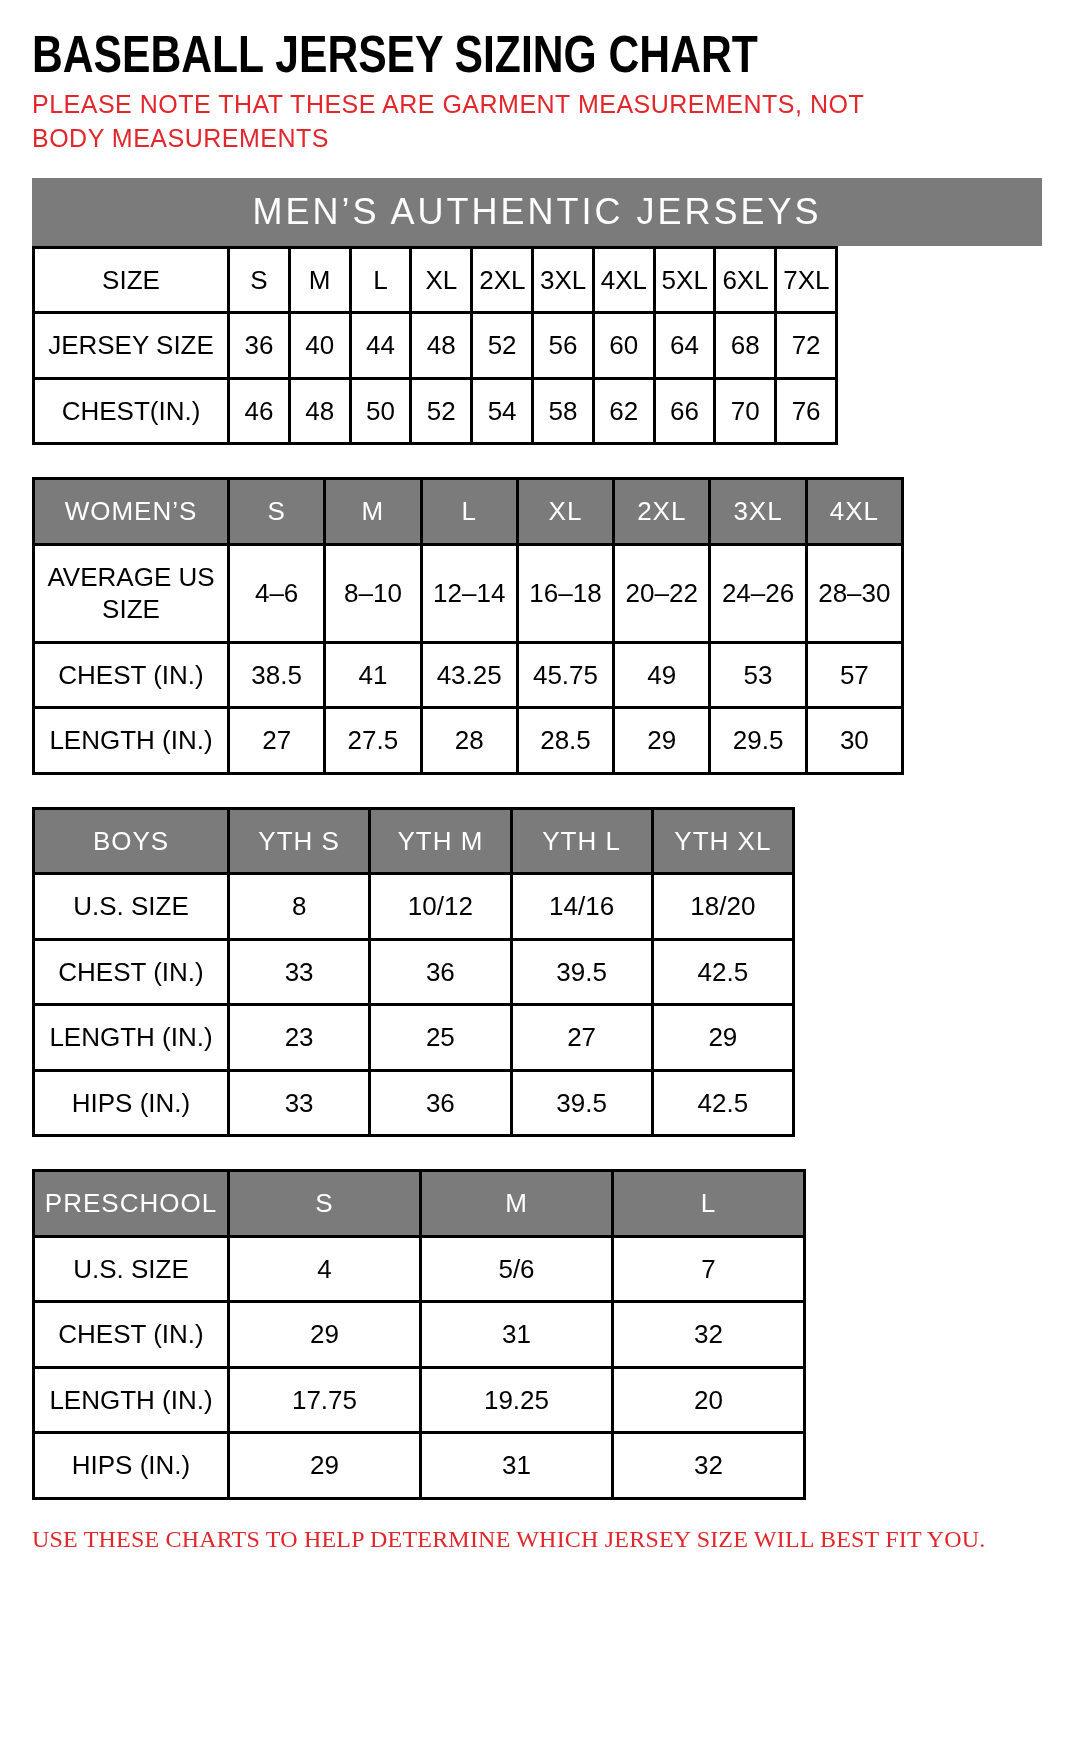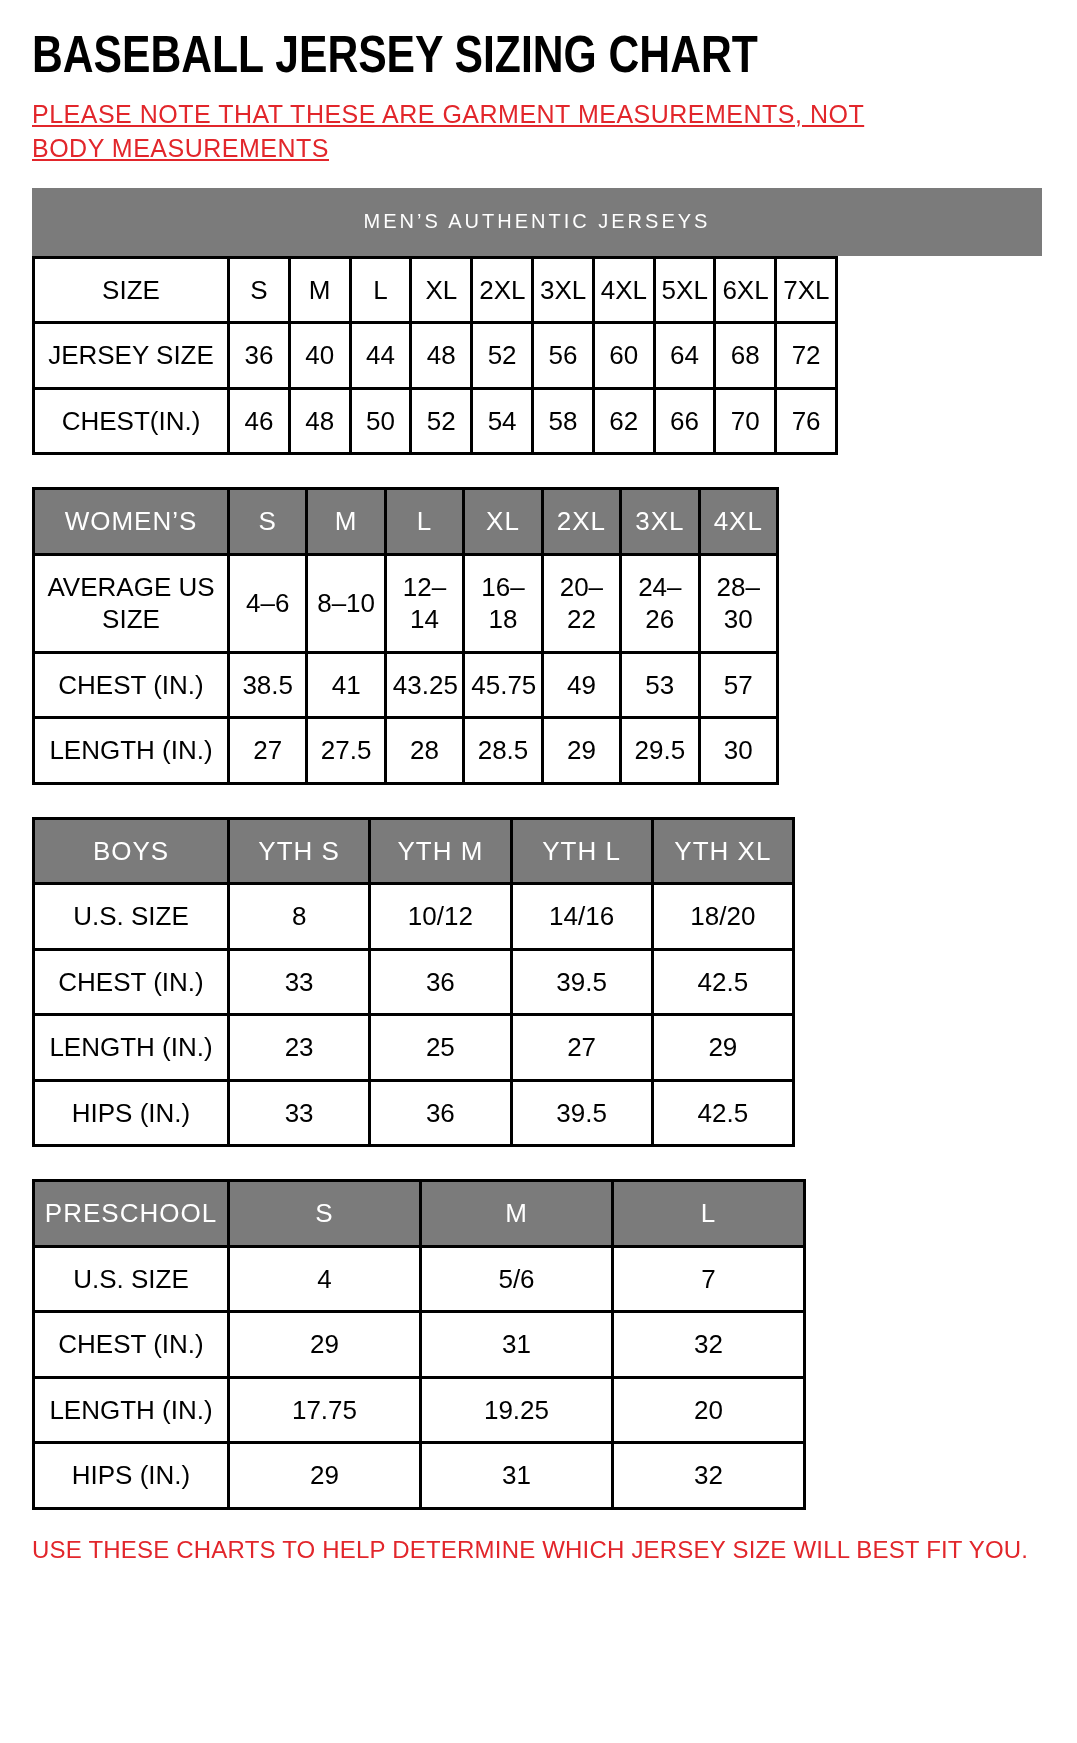--- a/index.html
+++ b/index.html
@@ -20,57 +20,57 @@
   .title {
     font-size: 52px;
     font-weight: 800;
     letter-spacing: 0px;
     white-space: nowrap;
     transform: scaleX(0.82);
     transform-origin: left center;
     color: #000;
   }
   .note {
-    margin-top: 14px;
+    margin-top: 4px;
     max-width: 900px;
     color: var(--red);
     font-size: 25px;
     line-height: 1.35;
     letter-spacing: 0.5px;
-    text-decoration: underline;
   }
   .footer-note {
     margin-top: 26px;
     color: var(--red);
     font-size: 24px;
     letter-spacing: 0.2px;
     white-space: nowrap;
+    font-family: Liberation Serif, serif;
   }
 
   .table-block { margin-top: 22px; }
   .table-block + .table-block { margin-top: 32px; }
 
   .table-title {
     width: 1010px;
     height: 68px;
     background: var(--gray);
     color: #fff;
-    font-size: 20px;
+    font-size: 36px;
     letter-spacing: 3px;
     display: flex;
     align-items: center;
     justify-content: center;
   }
 
   table {
     border-collapse: collapse;
     table-layout: fixed;
   }
   .t-men   { width: 806px; }
-  .t-women { width: 747px; }
+  .t-women { width: 872px; }
   .t-boys  { width: 763px; }
   .t-pre   { width: 774px; }
   col.c-label { width: 195px; }
 
   td, th {
     border: 3px solid var(--border);
     text-align: center;
     vertical-align: middle;
     font-size: 26px;
     font-weight: 400;

